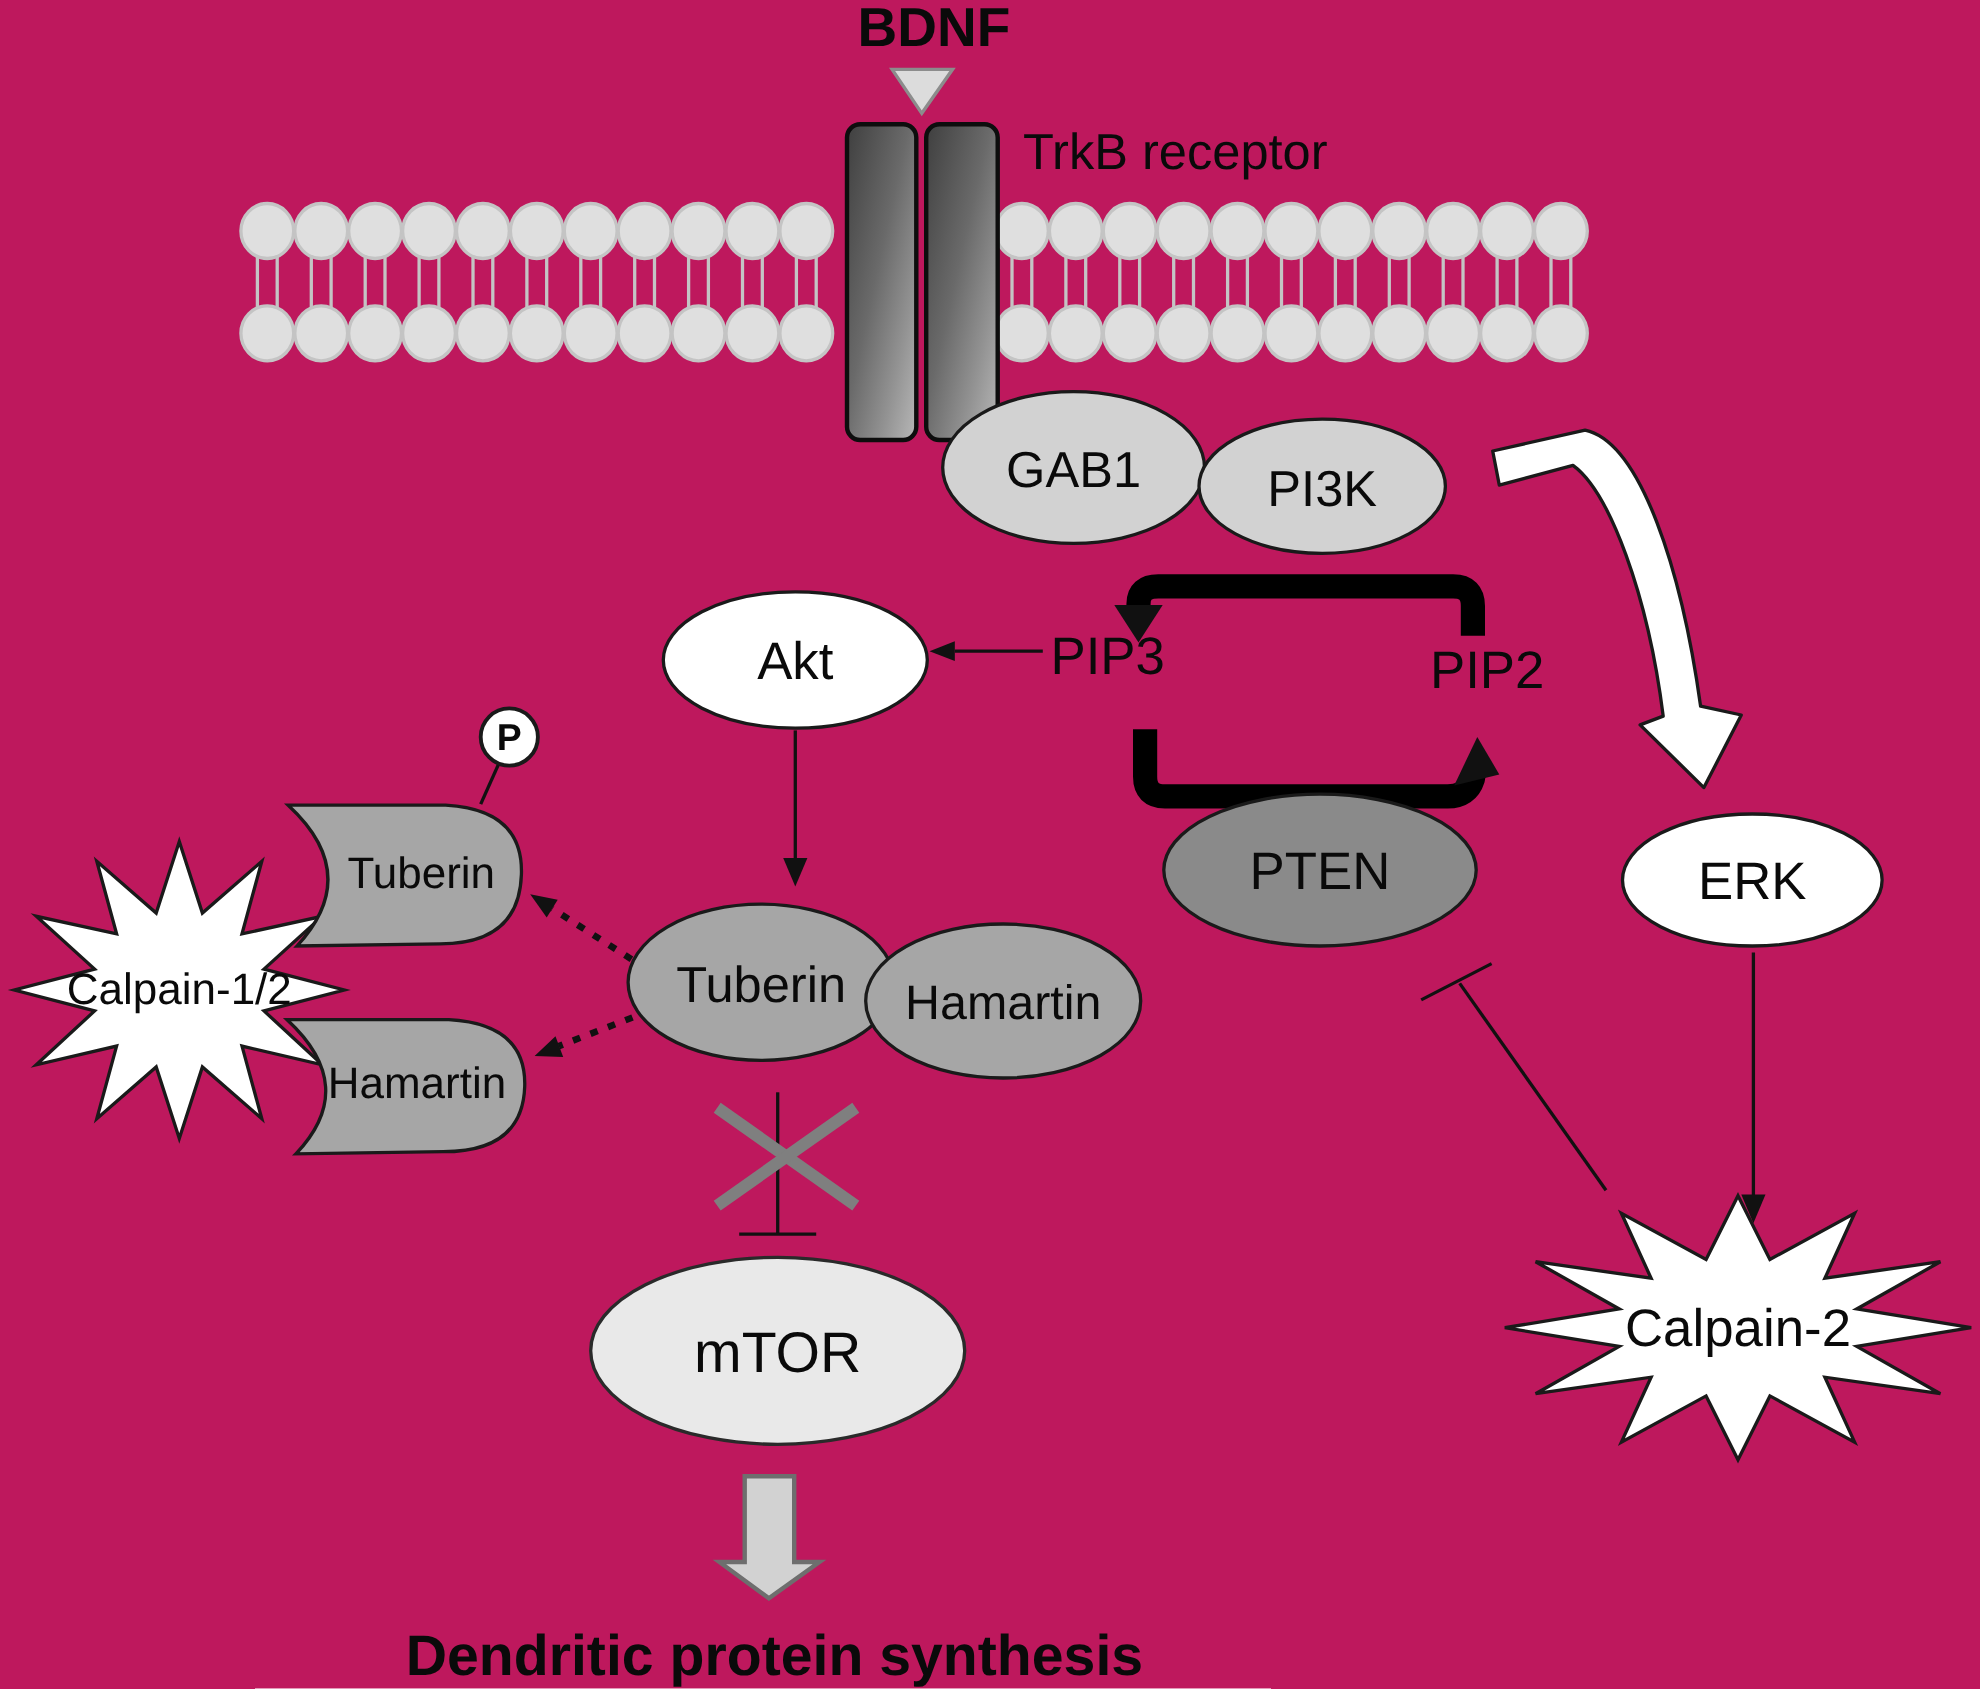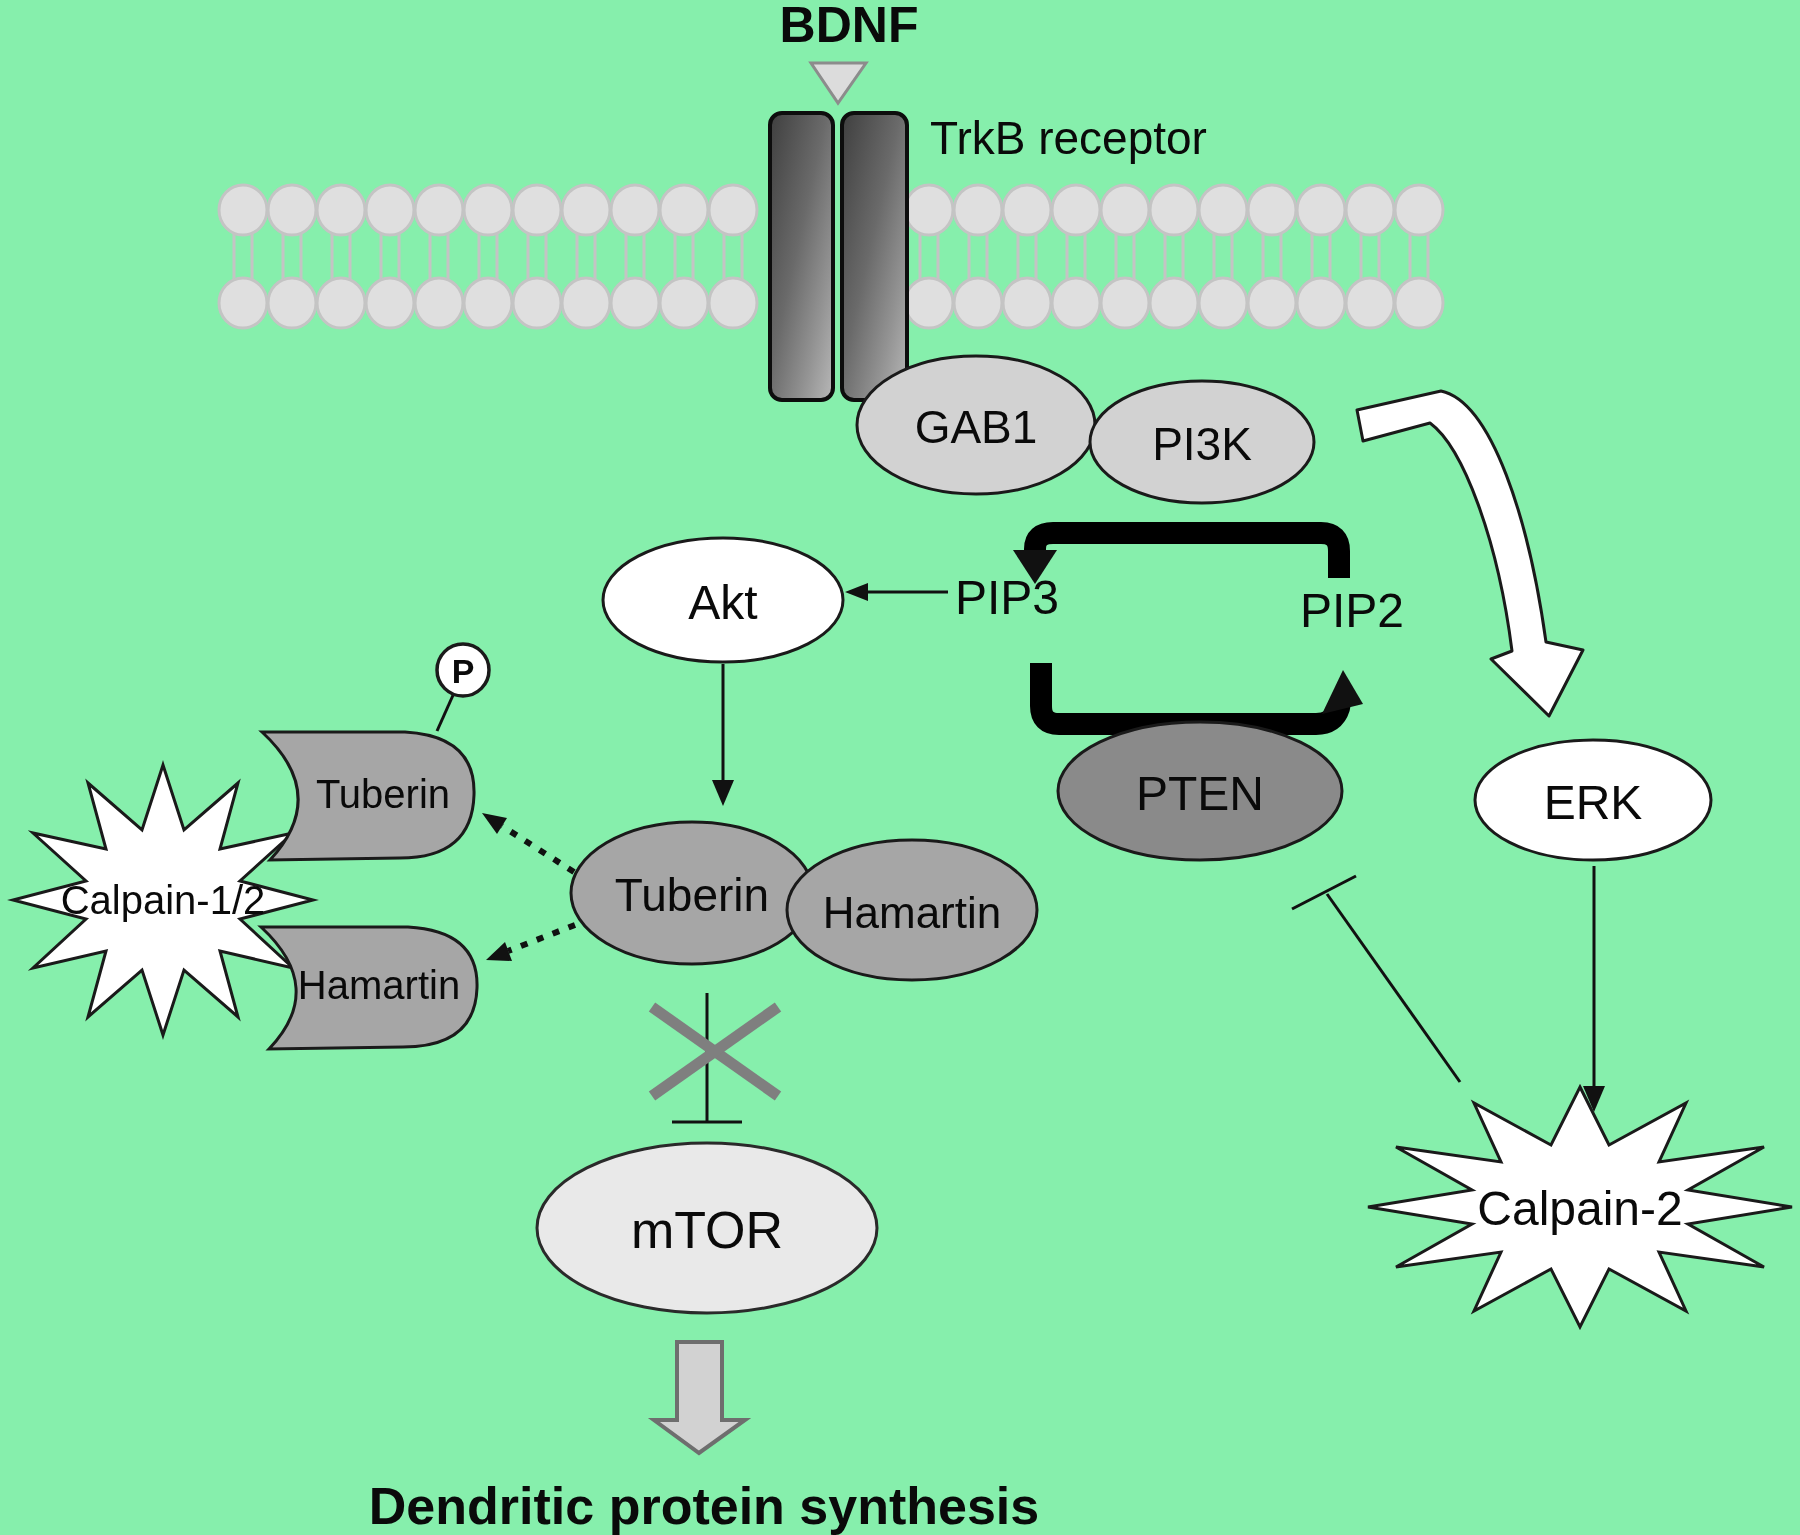--- a/index.html
+++ b/index.html
@@ -1,16 +1,16 @@
 <!DOCTYPE html>
 <html><head>
 <meta charset="utf-8">
 <style>
   html,body{margin:0;padding:0;background:#ffffff;}
-  .canvas{position:relative;width:1800px;height:1535px;background:#86efac;overflow:hidden;
+  .canvas{position:relative;width:1800px;height:1535px;background:#be185d;overflow:hidden;
           font-family:"Liberation Sans", sans-serif;}
   svg{display:block;}
   text{font-family:"Liberation Sans", sans-serif;fill:#0a0a0a;}
   .t-mid{text-anchor:middle;dominant-baseline:central;}
   .t-start{text-anchor:start;dominant-baseline:central;}
   .f50b{font-size:50px;font-weight:700;}
   .f52b{font-size:52px;font-weight:700;}
   .f46{font-size:46px;}
   .f48{font-size:48px;}
   .f44{font-size:44px;}

